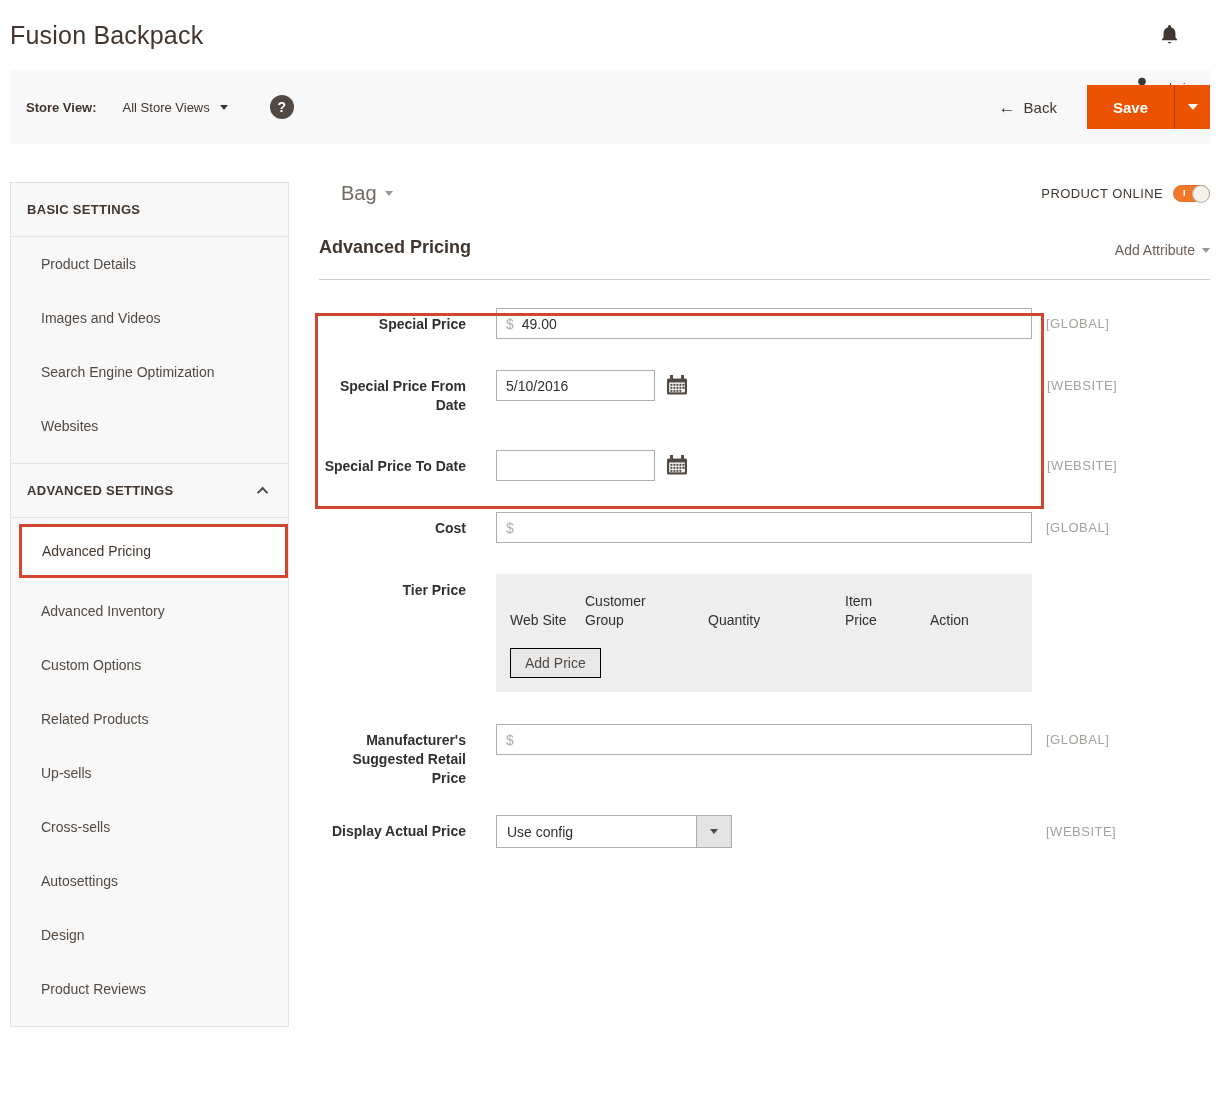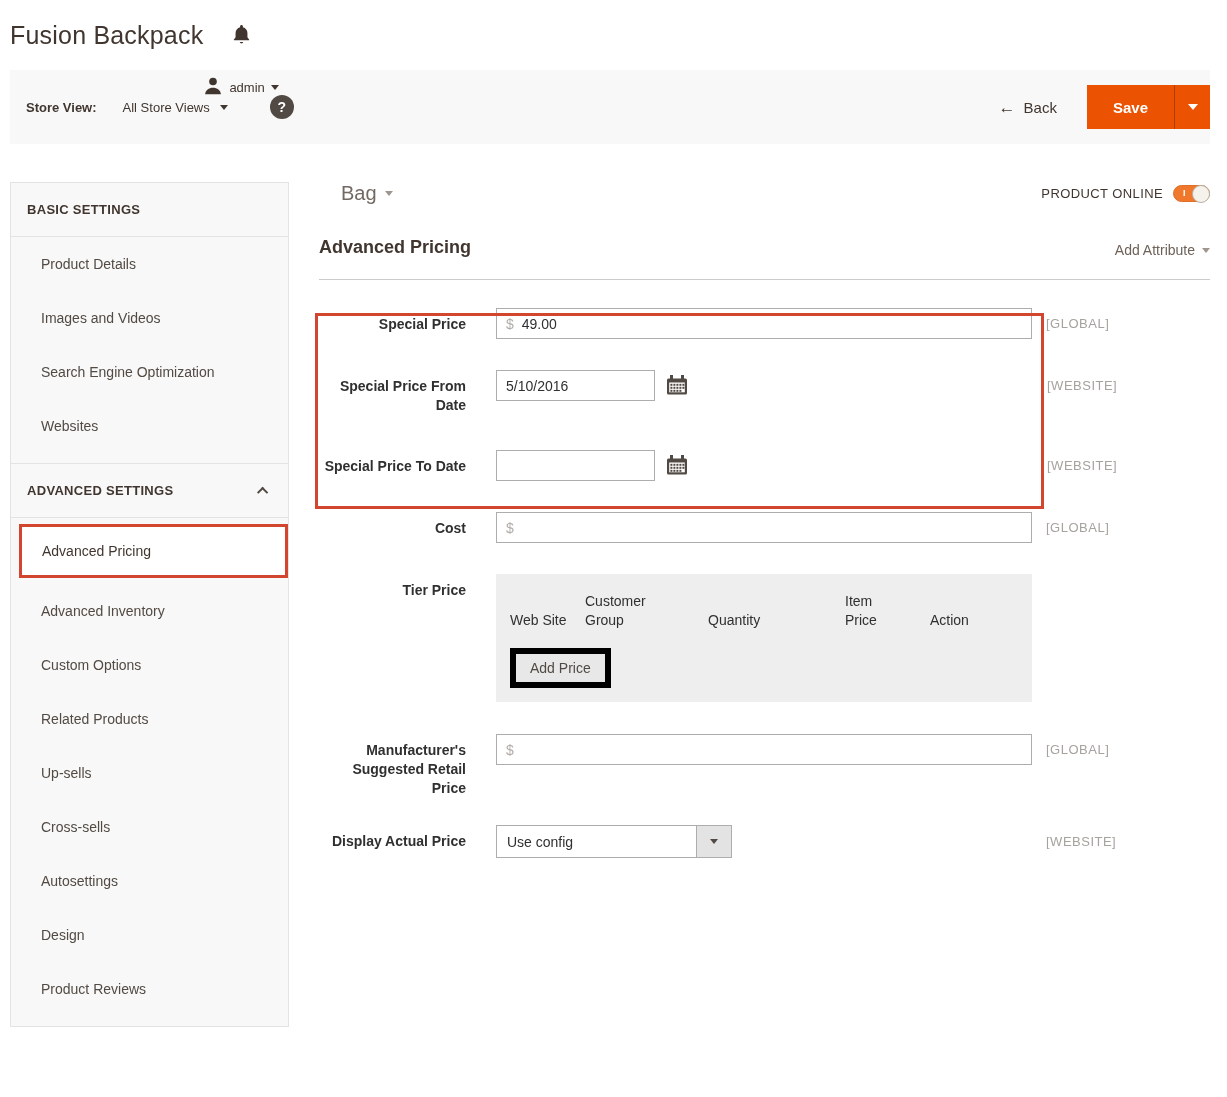--- a/index.html
+++ b/index.html
@@ -1,20 +1,20 @@
 <!DOCTYPE html>
 <html><head>
 <meta charset="utf-8">
 <style>
   * { margin:0; padding:0; box-sizing:border-box; }
   html,body { background:#fff; font-family:"Liberation Sans", sans-serif; color:#303030; }
   body { width:1227px; height:1097px; position:relative; overflow:hidden; }
 
   
-  .page-header { height:70px; display:flex; align-items:center; padding:0 20px 0 10px; }
+  .page-header { height:70px; display:flex; align-items:center; justify-content:space-between; padding:0 20px 0 10px; }
   .page-title { font-size:25px; font-weight:400; color:#41362f; letter-spacing:.2px; }
   .header-actions { display:flex; align-items:center; gap:28px;flex-direction:column; }
   .icon-btn { background:none; border:none; cursor:pointer; display:flex; align-items:center; gap:6px; padding:0; }
   .admin-label { font-size:13px; color:#41362f; }
   .caret { width:0; height:0; border-left:4px solid transparent; border-right:4px solid transparent; border-top:5px solid #41362f; display:inline-block; }
   .caret.gray { border-top-color:#9e958e; }
 
   
   .toolbar { margin:0 17px 0 10px; background:#f8f8f8; height:74px; display:flex; align-items:center; justify-content:space-between; padding:0 0 0 16px; }
   .toolbar-left { display:flex; align-items:center; gap:14px; }
@@ -67,21 +67,21 @@
   .input-box.date { width:159px; }
   .input-box .prefix { color:#b2aca7; font-size:14px; margin-right:8px; }
   .input-box input { border:none; outline:none; flex:1; min-width:0; font-size:14px; color:#303030; font-family:"Liberation Sans", sans-serif; background:transparent; }
   .cal-btn { background:none; border:none; cursor:pointer; margin-left:11px; padding:0; line-height:0; }
 
   
   .tier-panel { width:536px; background:#eeeeee; padding:14px 14px 14px 14px; }
   .tier-headers { display:grid; grid-template-columns:75px 123px 137px 85px 1fr; align-items:end; font-size:14px; color:#303030; line-height:19px; min-height:42px; }
   .tier-headers .narrow { max-width:62px; display:inline-block; }
   .tier-headers .narrow2 { max-width:80px; display:inline-block; }
-  .add-price-btn { margin-top:18px; background:#e8e8e8; border:6px solid #000000; color:#514943; font-size:14px; padding:6px 14px; cursor:pointer; font-family:"Liberation Sans", sans-serif; }
+  .add-price-btn { margin-top:18px; background:#e8e8e8; border:1px solid #000000; color:#514943; font-size:14px; padding:6px 14px; cursor:pointer; font-family:"Liberation Sans", sans-serif; }
 
   
   .select-box { display:flex; height:33px; border:1px solid #adadad; width:236px; cursor:pointer; background:#fff; }
   .select-value { flex:1; display:flex; align-items:center; padding:0 10px; font-size:14px; color:#303030; }
   .select-arrow { width:35px; background:#e3e3e3; border-left:1px solid #adadad; display:flex; align-items:center; justify-content:center; }
   .select-arrow .caret { border-top-color:#514943; }
 
   .mt28{margin-top:28px;} .mt31{margin-top:31px;} .mt35{margin-top:35px;} .mt32{margin-top:32px;} .mt27{margin-top:27px;}
 </style>
 </head>

